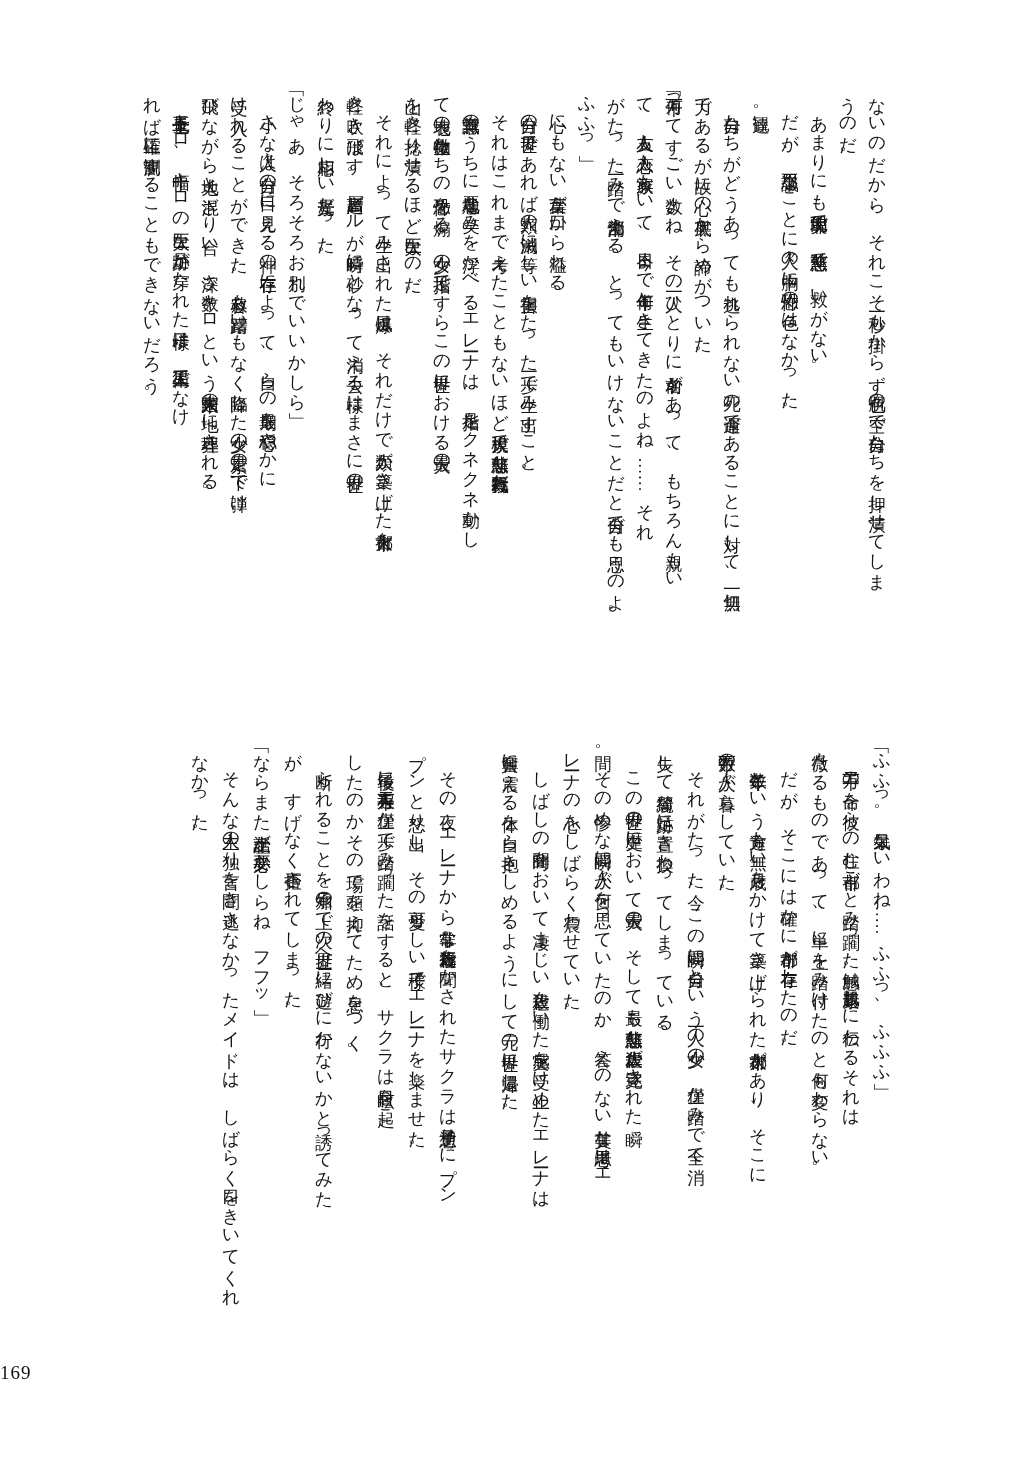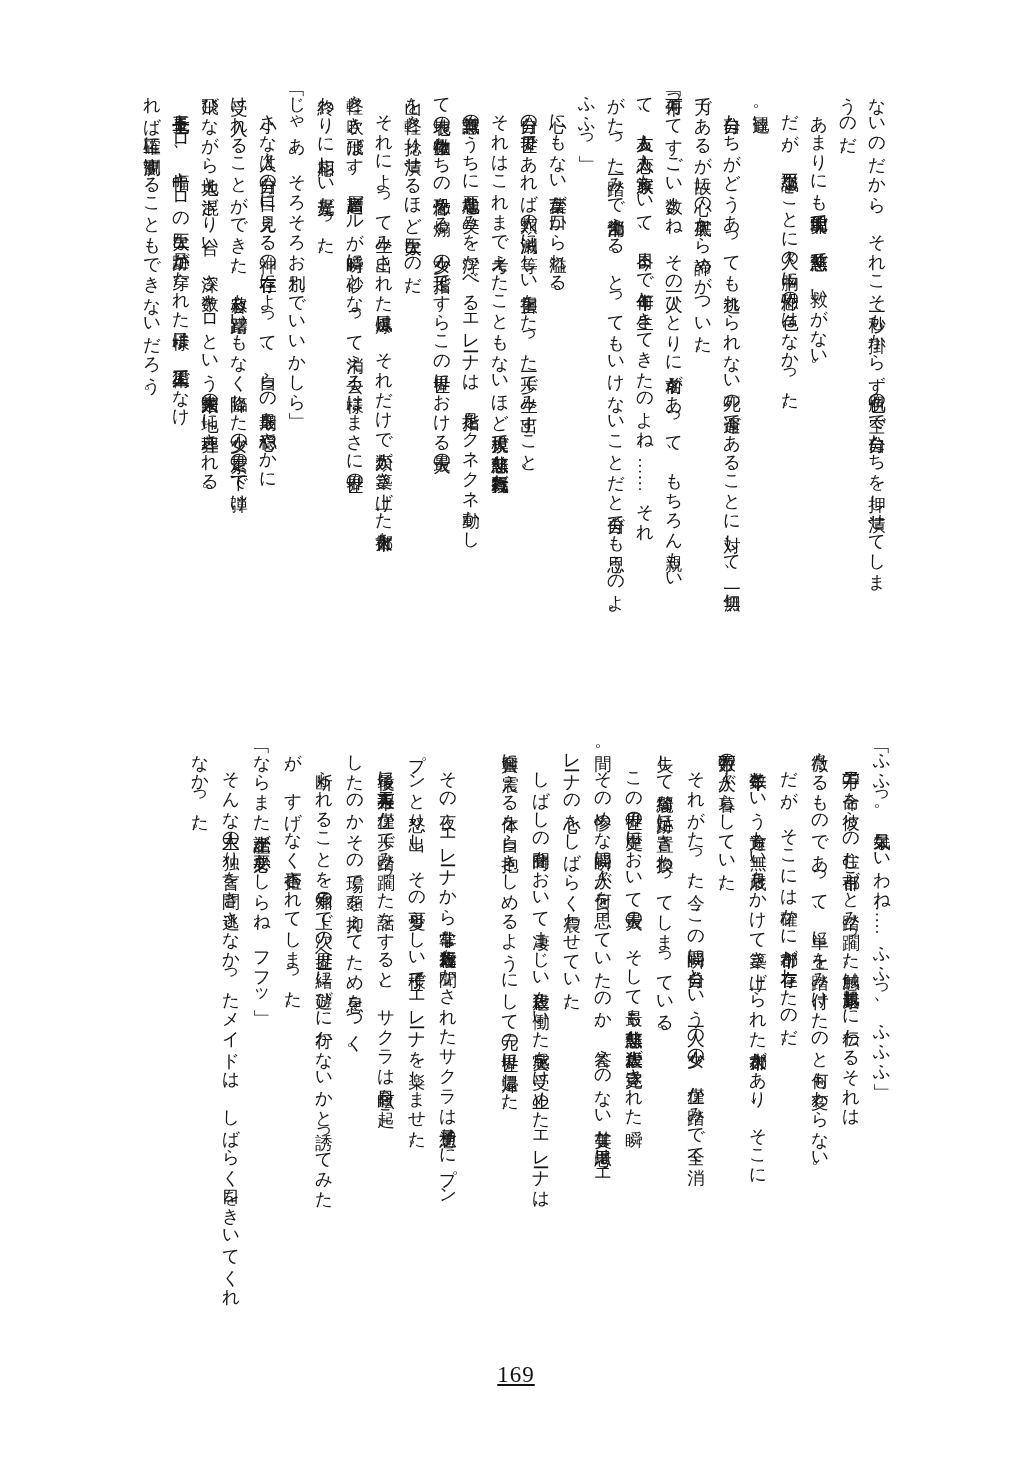--- a/index.html
+++ b/index.html
@@ -42,25 +42,23 @@
     height: 624px;
   }
   .bottom-block p.col { line-height: 31px; }
   
   .bottom-block p.col:empty { width: 31px; }
   .page-number {
     position: absolute;
     top: 1362px;
     left: 0;
     width: 100%;
-    text-align: center;
-    font-size: 23px;
+    font-size: 19px;
     letter-spacing: 1px;
     color: #111111;
-    text-decoration: underline;
   }
 </style>
 </head>
 <body style="background: rgb(255, 255, 255); color: rgb(22, 22, 22);">
 
 <div class="page">
 
   <section class="vblock top-block">
       <p class="col">ないのだから、それこそ一秒も掛からず肌色の空で自分たちを押し潰せてしま</p>
       <p class="col">うのだ。</p>

